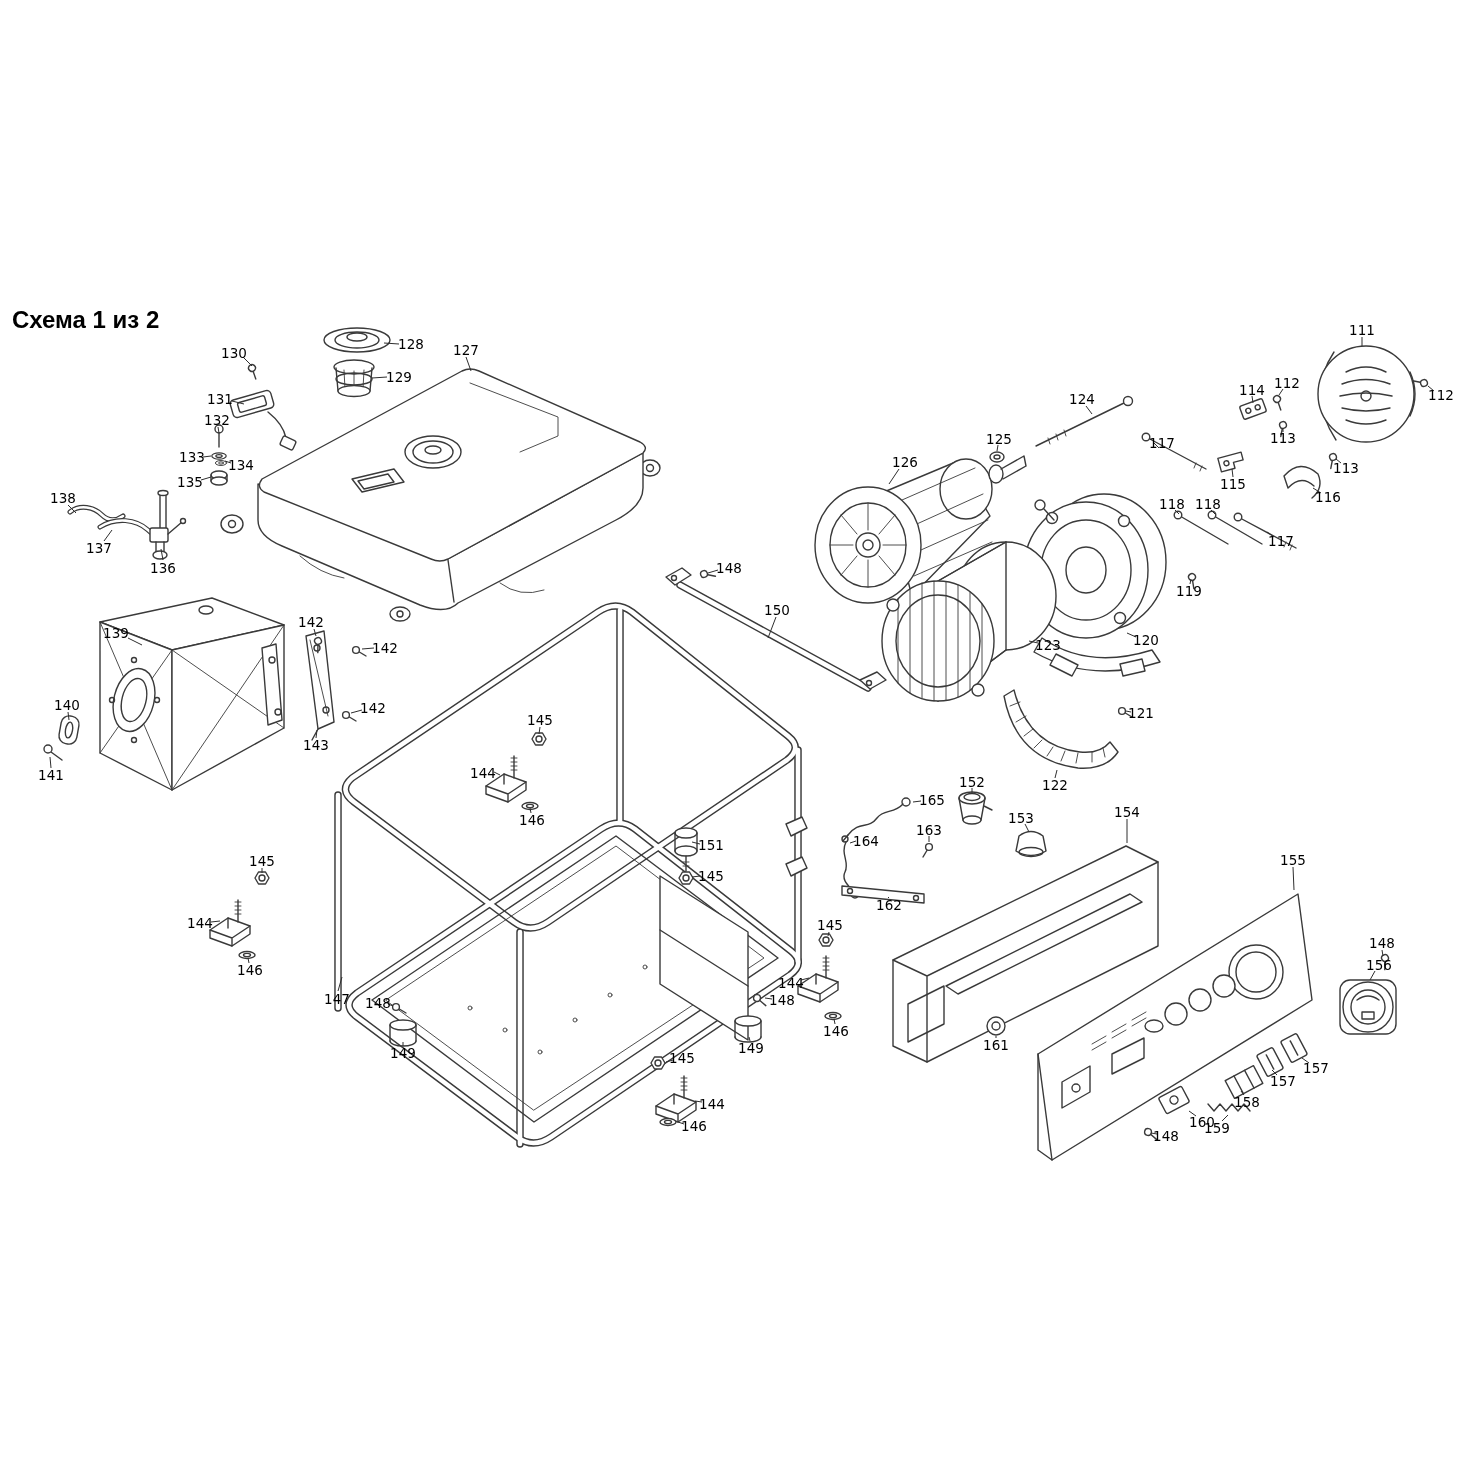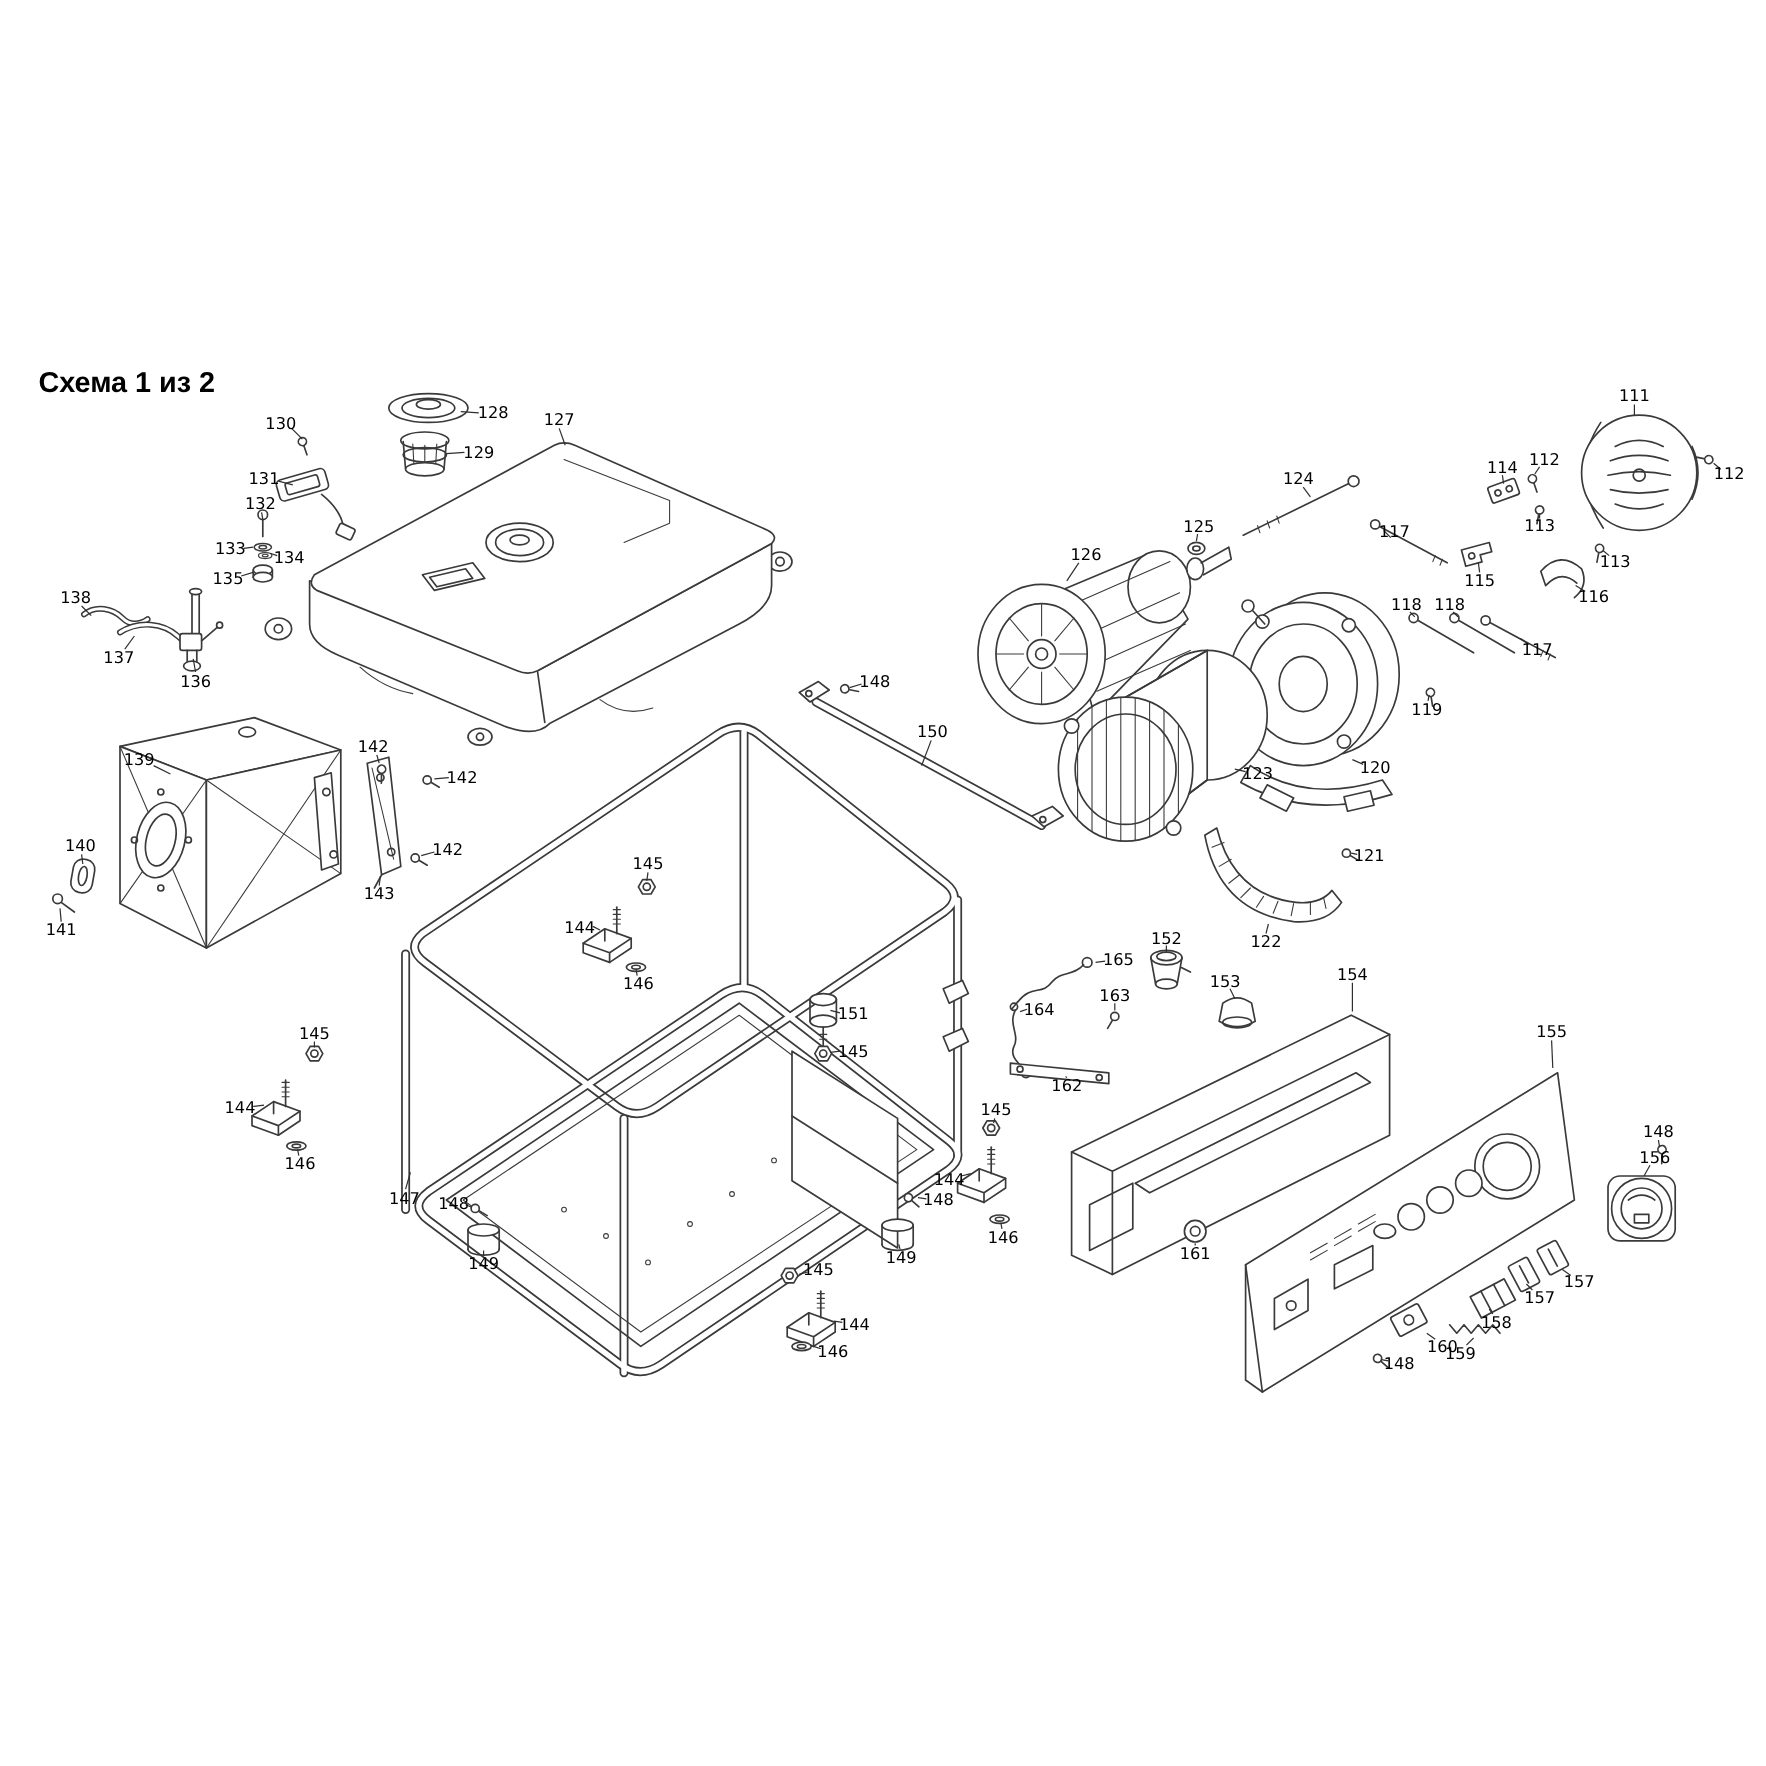--- a/index.html
+++ b/index.html
@@ -1,18 +1,18 @@
 <!DOCTYPE html>
 <html><head>
 <meta charset="utf-8">
 <style>
   html,body{margin:0;padding:0;background:#ffffff;}
   .stage{position:relative;width:1472px;height:1472px;background:#ffffff;overflow:hidden;
          font-family:"DejaVu Sans",sans-serif;}
-  .title{position:absolute;left:32px;top:306px;font:bold 24px "Liberation Sans",sans-serif;color:#000;}
+  .title{position:absolute;left:12px;top:306px;font:bold 24px "Liberation Sans",sans-serif;color:#000;}
   svg{position:absolute;left:0;top:0;}
   .ln{stroke:#3a3a3a;stroke-width:1.4;fill:none;stroke-linecap:round;stroke-linejoin:round;}
   .thin{stroke-width:0.9;}
   .fw{fill:#ffffff;stroke:#3a3a3a;stroke-width:1.4;stroke-linecap:round;stroke-linejoin:round;}
   .to{stroke:#3a3a3a;stroke-width:7.5;fill:none;stroke-linecap:round;stroke-linejoin:round;}
   .ti{stroke:#ffffff;stroke-width:4.6;fill:none;stroke-linecap:round;stroke-linejoin:round;}
   .ho{stroke:#3a3a3a;stroke-width:5;fill:none;stroke-linecap:round;}
   .hi{stroke:#ffffff;stroke-width:2.6;fill:none;stroke-linecap:round;}
   #label-layer text{font:13.5px "DejaVu Sans",sans-serif;fill:#000;text-anchor:middle;}
   #label-layer line{stroke:#2e2e2e;stroke-width:1;}

